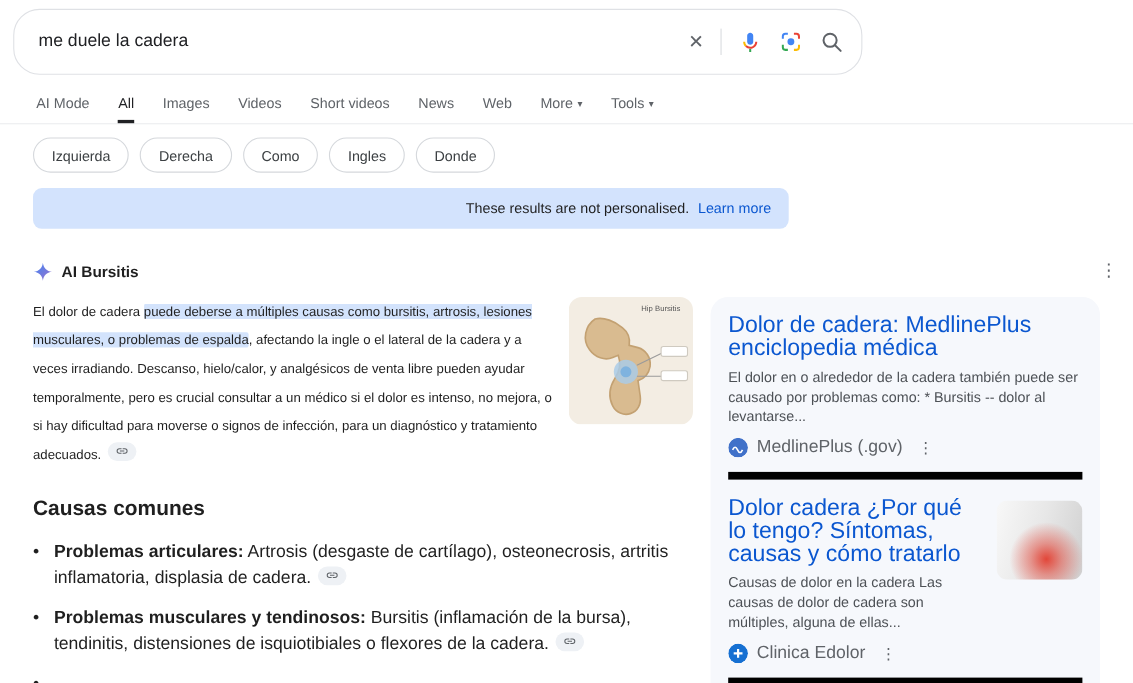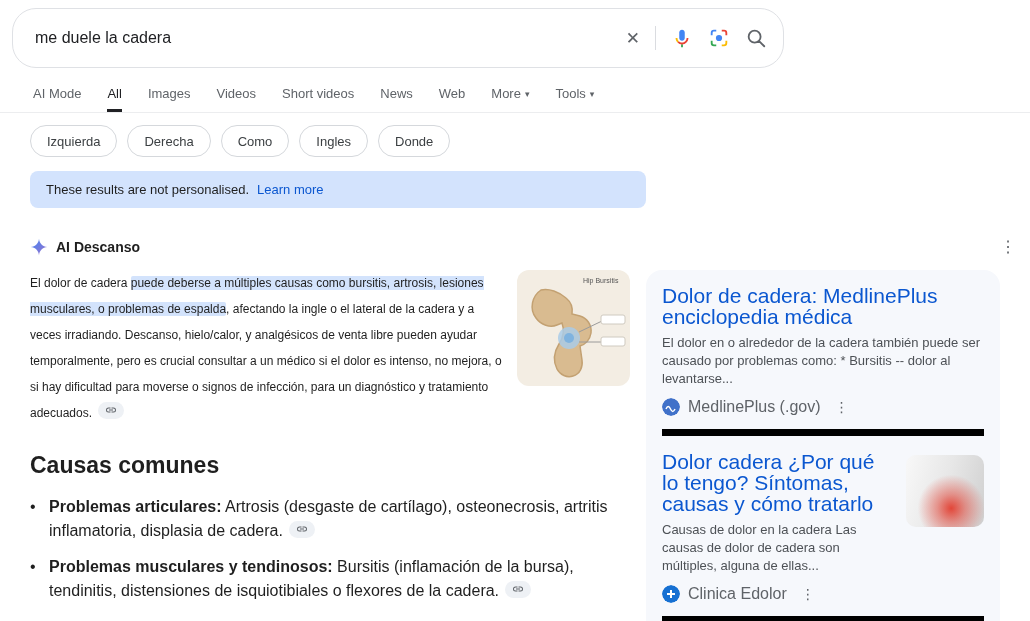--- a/index.html
+++ b/index.html
@@ -35,39 +35,39 @@
   
   .chips { display: flex; gap: 10px; margin: 12px 0 0 30px; }
   .chip {
     height: 32px; display: flex; align-items: center; padding: 0 16px;
     border: 1px solid #d5d8dc; border-radius: 18px; font-size: 13px; color: #3c4043;
     background: #fff; cursor: pointer; white-space: nowrap;
   }
 
   
   .notice {
-    margin: 14px 0 0 30px; width: 616px; background: #d3e3fd; border-radius: 8px;
-    padding: 11px 16px; font-size: 13px; color: #1f1f1f; display: flex; align-items: center;
+    margin: 14px 0 0 30px; width: 687px; background: #d3e3fd; border-radius: 8px;
+    padding: 11px 16px; font-size: 13px; color: #1f1f1f; display: flex; align-items: center; justify-content: flex-end;
   }
   .notice-link { color: #0b57d0; text-decoration: none; margin-left: 8px; cursor: pointer; }
 
   
   .aio-header { margin: 30px 14px 0 30px; display: flex; align-items: center; }
   .aio-title { font-size: 14px; font-weight: 600; margin-left: 8px; color: #1f1f1f; }
   .aio-dots { margin-left: auto; color: #5f6368; font-size: 16px; cursor: pointer; line-height: 1; }
 
   
   .content { display: flex; margin: 14px 30px 0 30px; gap: 16px; align-items: flex-start; }
   .left-col { width: 600px; flex: none; }
   .para-row { display: flex; gap: 12px; }
   .para { flex: 1; font-size: 12px; line-height: 26px; color: #1f1f1f; margin: 0; }
   .hl { background: #d3e3fc; border-radius: 2px; }
   .hip-img { width: 113px; height: 116px; border-radius: 12px; overflow: hidden; flex: none; cursor: pointer; }
 
-  .causes { font-size: 23px; font-weight: 700; margin: 26px 0 16px; color: #1f1f1f; }
+  .causes { font-size: 19px; font-weight: 700; margin: 26px 0 16px; color: #1f1f1f; }
   .bullet { display: flex; gap: 13px; margin-bottom: 12px; font-size: 16px; line-height: 24px; }
   .bdot { flex: none; width: 6px; color: #1f1f1f; }
 
   .cite {
     display: inline-flex; align-items: center; justify-content: center;
     width: 26px; height: 17px; border-radius: 9px; background: #eef1f5;
     vertical-align: 1px; margin-left: 6px; cursor: pointer;
   }
 
   
@@ -164,21 +164,21 @@
       <svg width="18" height="18" viewBox="0 0 24 24">
         <defs>
             <linearGradient id="sg" x1="0" y1="0" x2="1" y2="1">
           <stop offset="0" stop-color="#4285f4"></stop>
               <stop offset="1" stop-color="#9b72cb"></stop>
         </linearGradient>
           </defs>
         <path fill="url(#sg)" d="M12 1c.6 6.2 4.8 10.4 11 11-6.2.6-10.4 4.8-11 11-.6-6.2-4.8-10.4-11-11 6.2-.6 10.4-4.8 11-11z"></path>
       </svg>
     </span>
-    <span class="aio-title">AI Descanso</span>
+    <span class="aio-title">AI Bursitis</span>
     <span class="aio-dots">⋮</span>
   </div>
 
   <div class="content">
 
     <div class="left-col">
       <div class="para-row">
         <p class="para">
           <span>El dolor de cadera </span><span class="hl">puede deberse a múltiples causas como bursitis, artrosis, lesiones musculares, o problemas de espalda</span><span>, afectando la ingle o el lateral de la cadera y a veces irradiando. Descanso, hielo/calor, y analgésicos de venta libre pueden ayudar temporalmente, pero es crucial consultar a un médico si el dolor es intenso, no mejora, o si hay dificultad para moverse o signos de infección, para un diagnóstico y tratamiento adecuados.</span><span class="cite">
               <svg width="12" height="12" viewBox="0 0 24 24">

